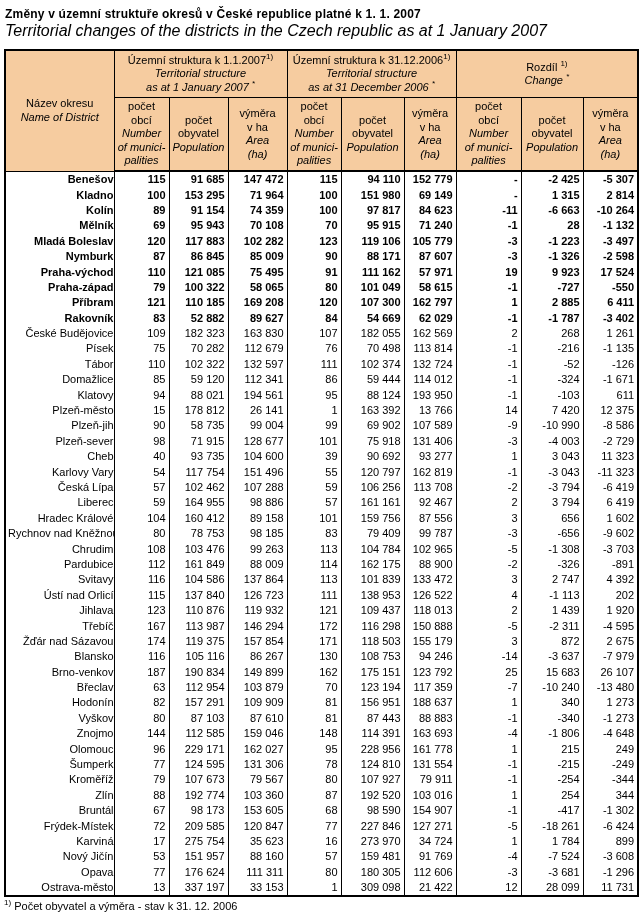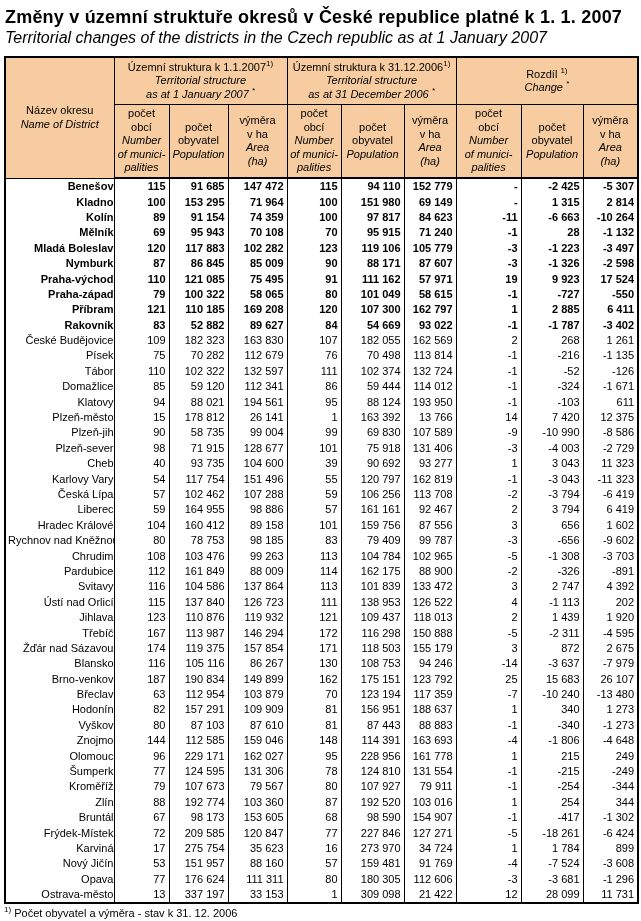--- a/index.html
+++ b/index.html
@@ -11,21 +11,21 @@
   }
   .page {
     width: 641px;
     height: 921px;
     box-sizing: border-box;
     padding: 5px 4px 0 4px;
     background: #FFFFFF;
     overflow: hidden;
   }
   .title {
-    font-size: 18px;
+    font-size: 12px;
     font-weight: bold;
     letter-spacing: 0.2px;
     margin: 2px 0 1px 1px;
   }
   .subtitle {
     font-size: 16px;
     font-style: italic;
     margin: 0 0 9px 1px;
   }
   table.grid {
@@ -283,21 +283,21 @@
           <td class="num">2 885</td>
           <td class="num">6 411</td>
         </tr>
         <tr class="bold">
           <td class="name">Rakovník</td>
           <td class="num thick">83</td>
           <td class="num">52 882</td>
           <td class="num">89 627</td>
           <td class="num thick">84</td>
           <td class="num">54 669</td>
-          <td class="num">93 022</td>
+          <td class="num">62 029</td>
           <td class="num thick">-1</td>
           <td class="num">-1 787</td>
           <td class="num">-3 402</td>
         </tr>
         <tr>
           <td class="name">České Budějovice</td>
           <td class="num thick">109</td>
           <td class="num">182 323</td>
           <td class="num">163 830</td>
           <td class="num thick">107</td>
@@ -366,21 +366,21 @@
           <td class="num thick">14</td>
           <td class="num">7 420</td>
           <td class="num">12 375</td>
         </tr>
         <tr>
           <td class="name">Plzeň-jih</td>
           <td class="num thick">90</td>
           <td class="num">58 735</td>
           <td class="num">99 004</td>
           <td class="num thick">99</td>
-          <td class="num">69 830</td>
+          <td class="num">69 902</td>
           <td class="num">107 589</td>
           <td class="num thick">-9</td>
           <td class="num">-10 990</td>
           <td class="num">-8 586</td>
         </tr>
         <tr>
           <td class="name">Plzeň-sever</td>
           <td class="num thick">98</td>
           <td class="num">71 915</td>
           <td class="num">128 677</td>

